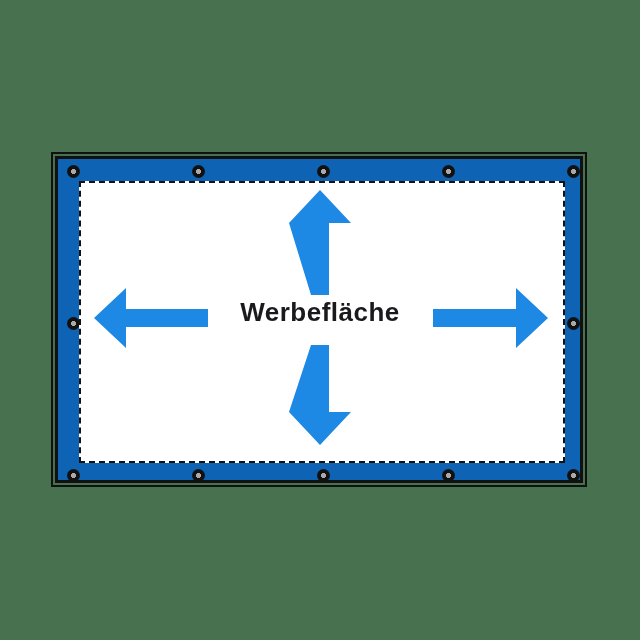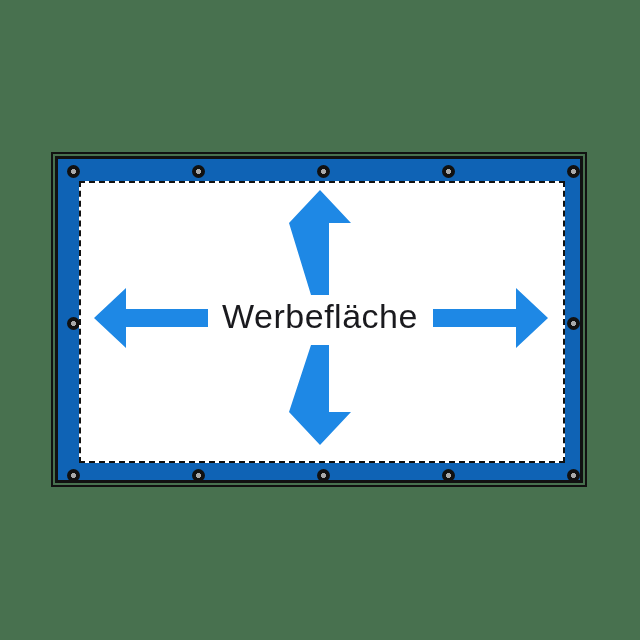--- a/index.html
+++ b/index.html
@@ -65,22 +65,22 @@
   }
   .arrow.right {
     left: 433px; top: 288px; width: 115px; height: 60px;
     clip-path: polygon(0 21px, 83px 21px, 83px 0, 115px 30px, 83px 60px, 83px 39px, 0 39px);
   }
   .label {
     position: absolute;
     left: 320px;
     top: 299px;
     transform: translateX(-50%);
-    font-size: 34px;
-    font-weight: 400;
+    font-size: 26px;
+    font-weight: 700;
     letter-spacing: 0.5px;
     line-height: 1;
     color: var(--text-black, #1a1a1e);
     white-space: nowrap;
   }
 </style>
 </head>
 <body>
 
 <div class="stage">

